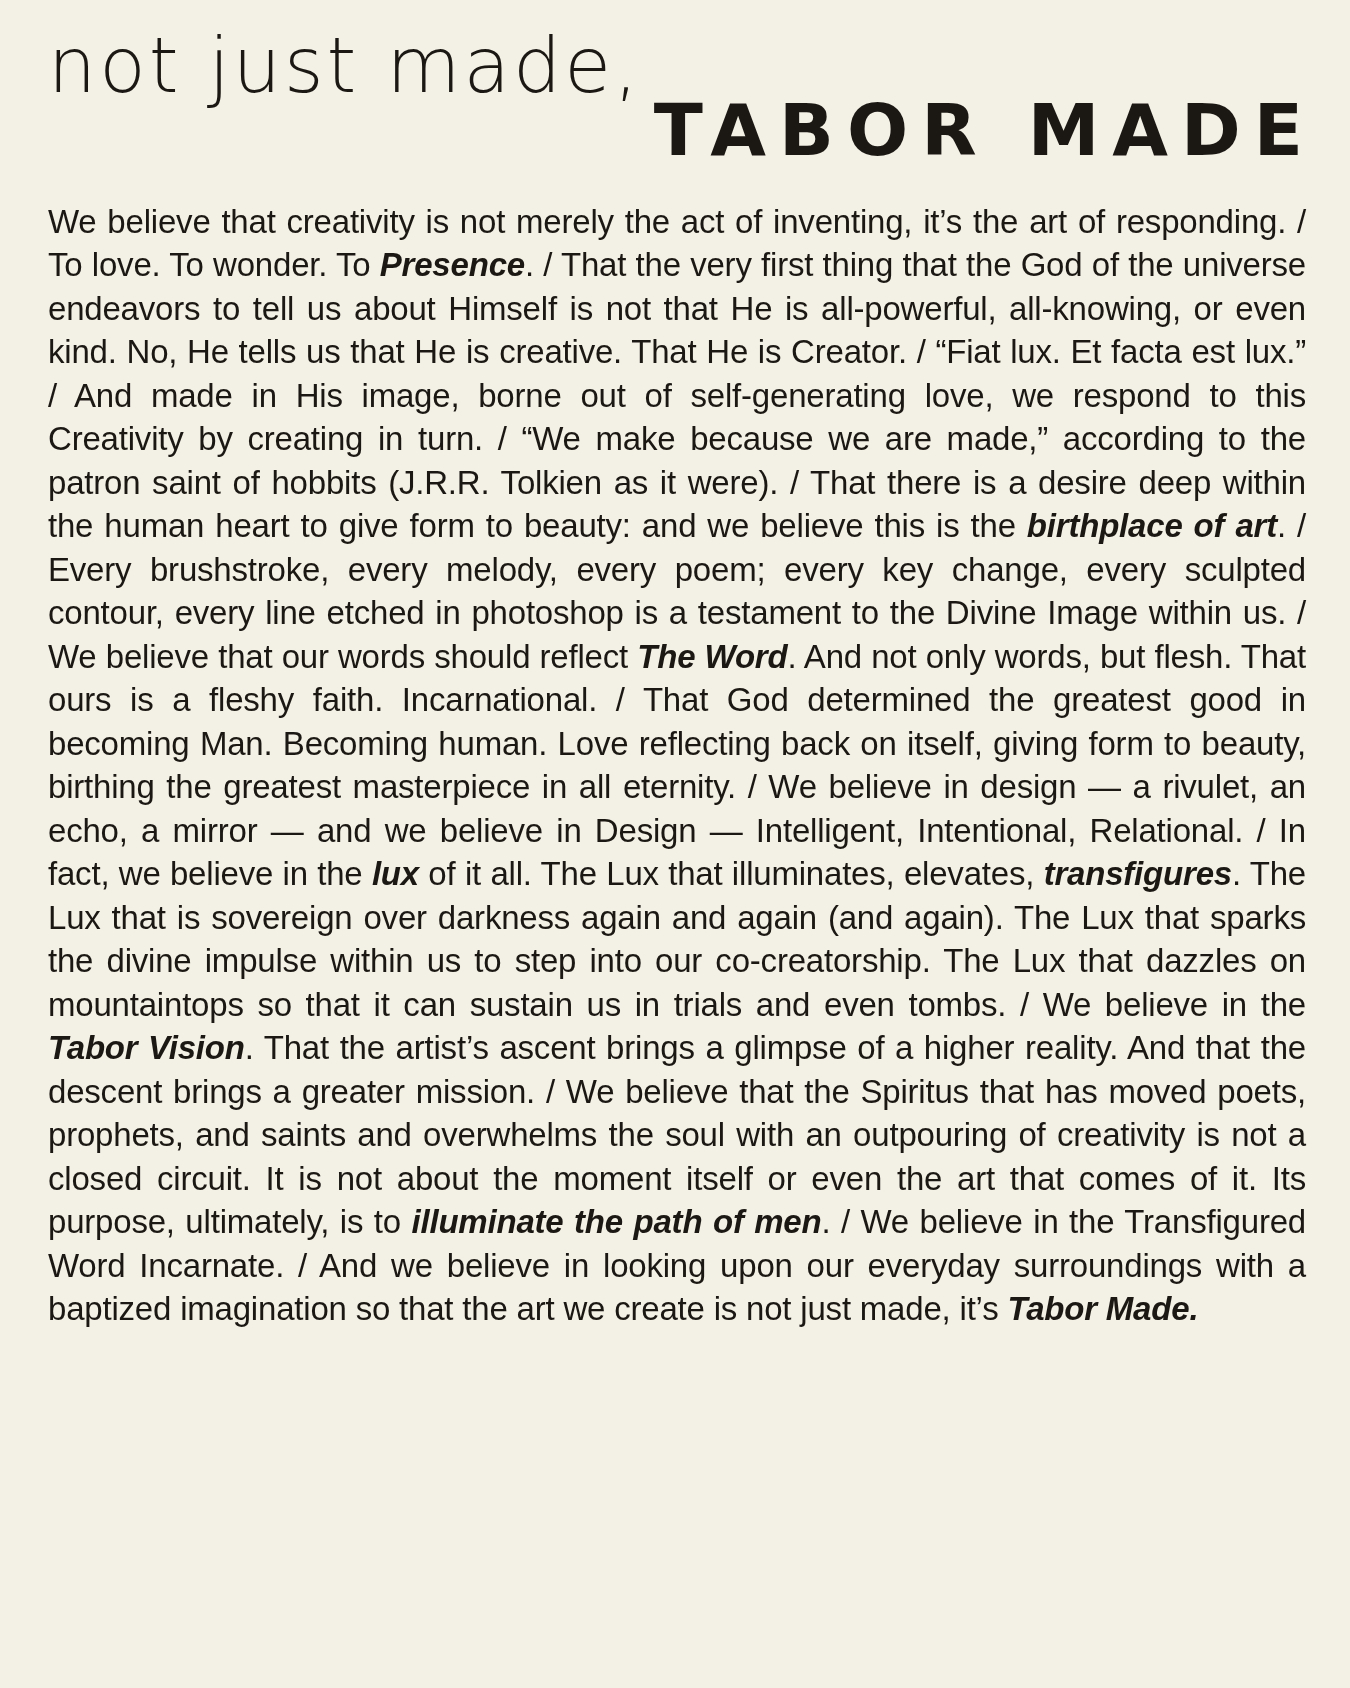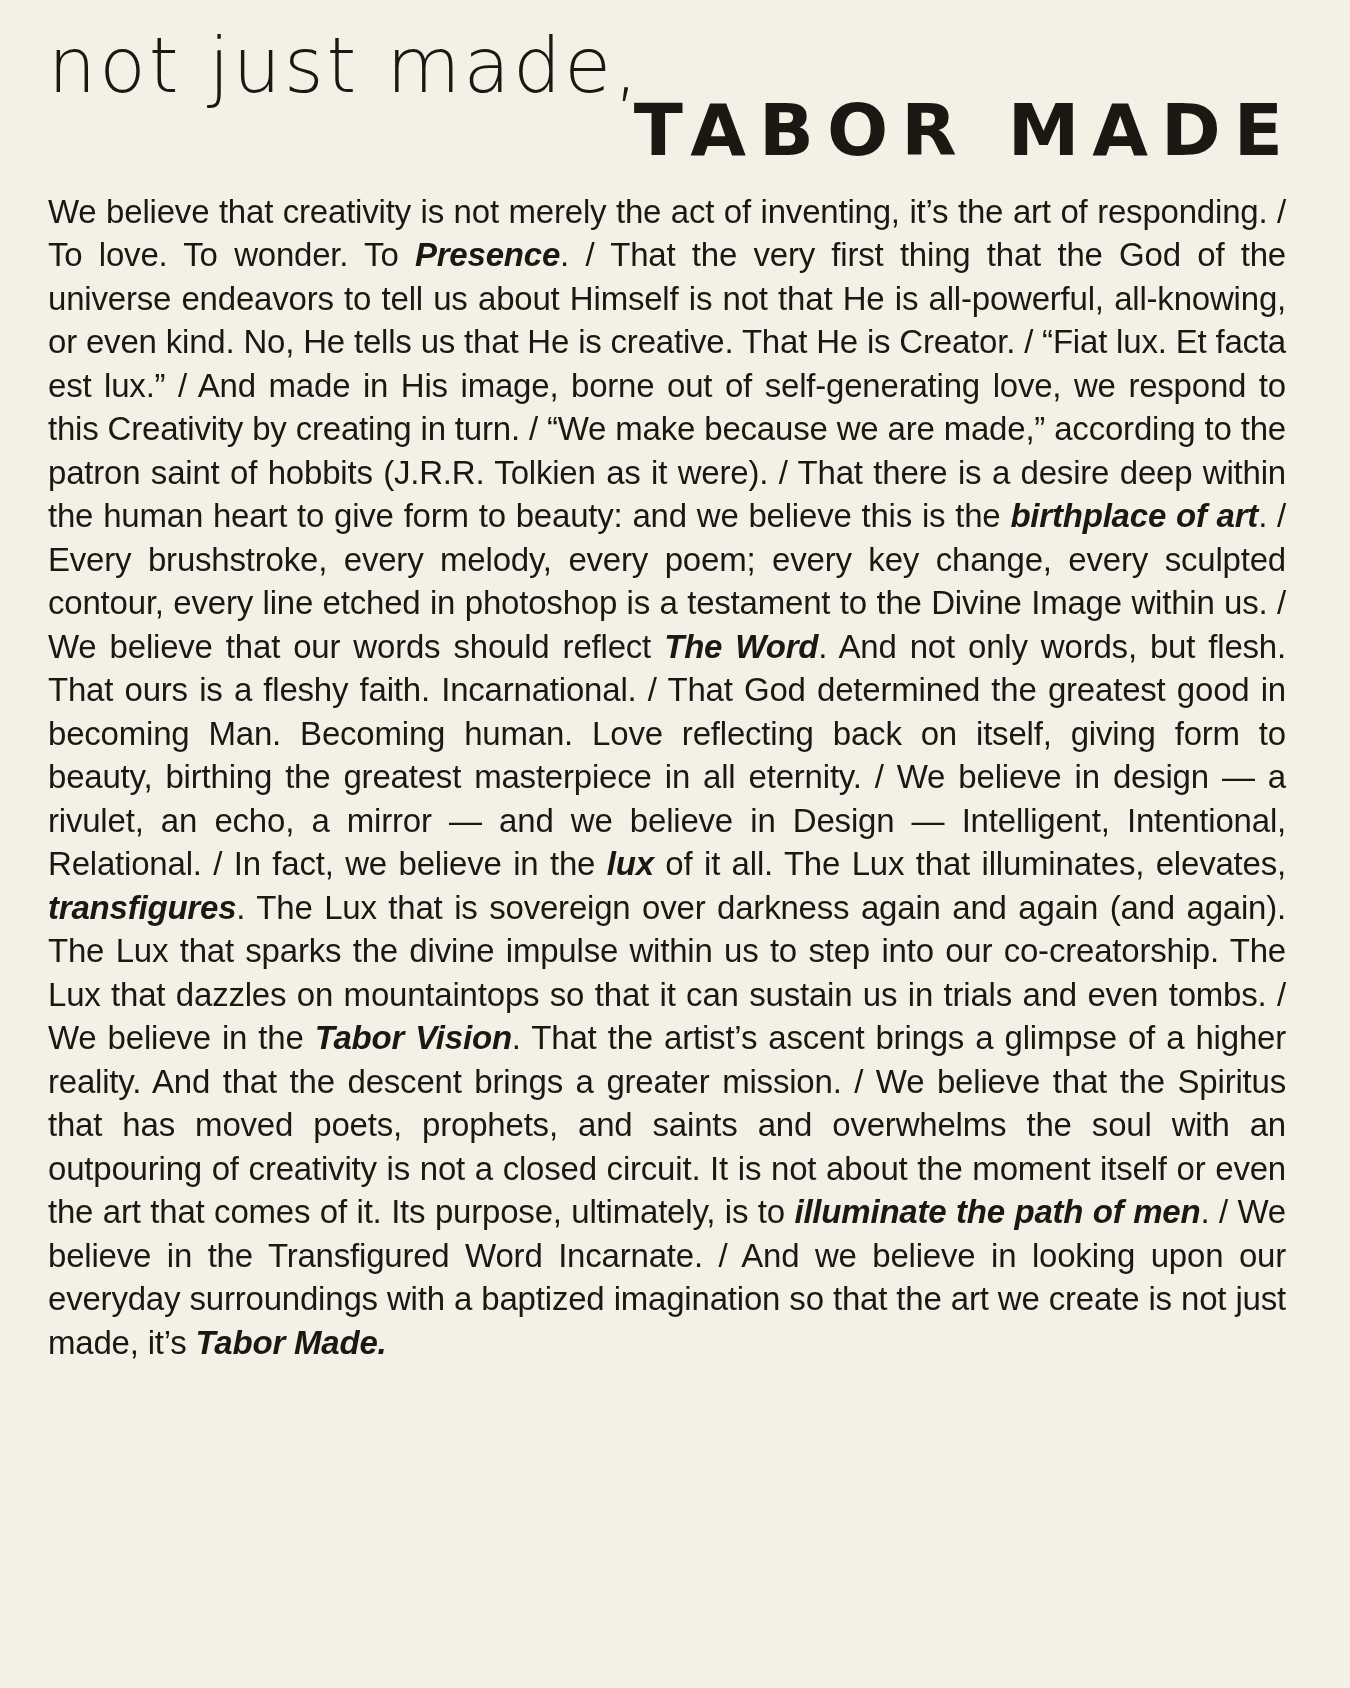--- a/index.html
+++ b/index.html
@@ -8,21 +8,21 @@
     height: 1688px;
     overflow: hidden;
     background: var(--bg, #f3f0e6);
     color: var(--fg, #1b1813);
     font-family: "Liberation Sans", sans-serif;
   }
   .page {
     box-sizing: border-box;
     width: 1350px;
     height: 1336px;
-    padding: 24px 64px 0 48px;
+    padding: 24px 44px 0 48px;
   }
   .header-line1 {
     font-family: "DejaVu Sans", sans-serif;
     font-weight: 200;
     font-size: 76px;
     line-height: 1.1;
     letter-spacing: 3px;
     margin: 0;
     color: var(--fg, #1b1813);
   }
@@ -30,21 +30,21 @@
     font-family: "DejaVu Sans", sans-serif;
     font-weight: 700;
     font-size: 72px;
     line-height: 1;
     letter-spacing: 13px;
     margin: -14px -10px 0 0;
     text-align: right;
     color: var(--fg, #1b1813);
   }
   .manifesto {
-    margin: 24px 0 0 0;
+    margin: 34px 0 0 0;
     font-size: 33px;
     line-height: 43.5px;
     letter-spacing: -0.2px;
     text-align: justify;
     color: var(--fg, #1b1813);
   }
   .manifesto .em {
     font-weight: 700;
     font-style: italic;
   }

